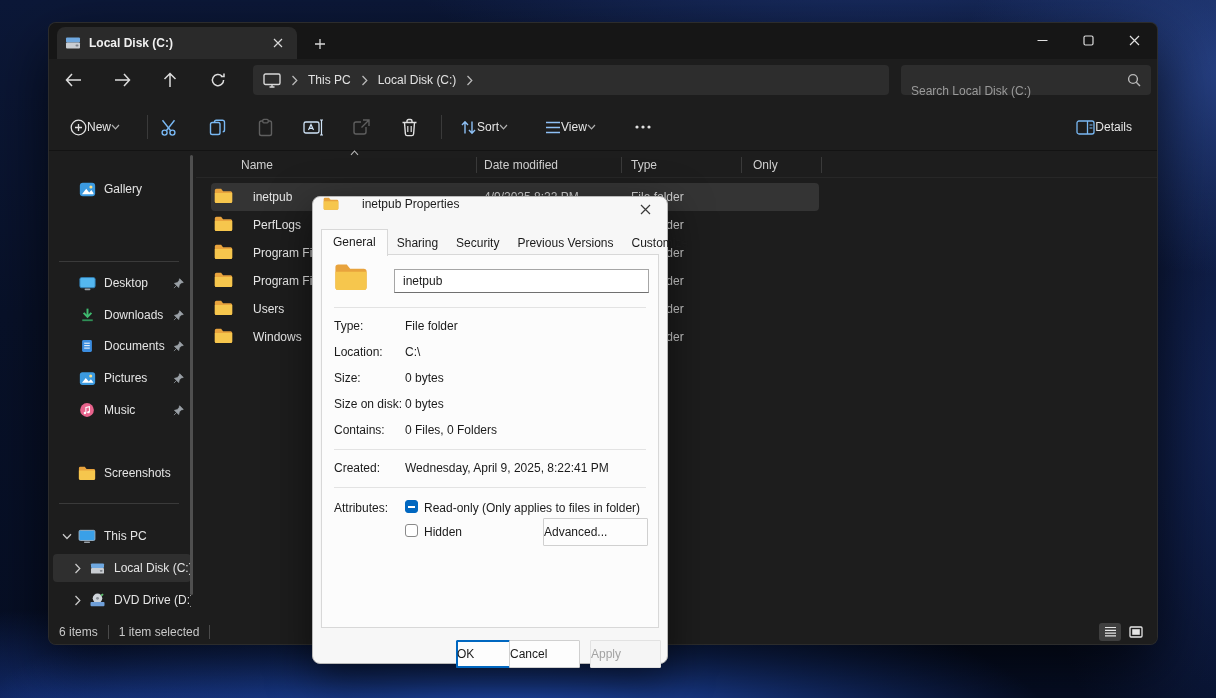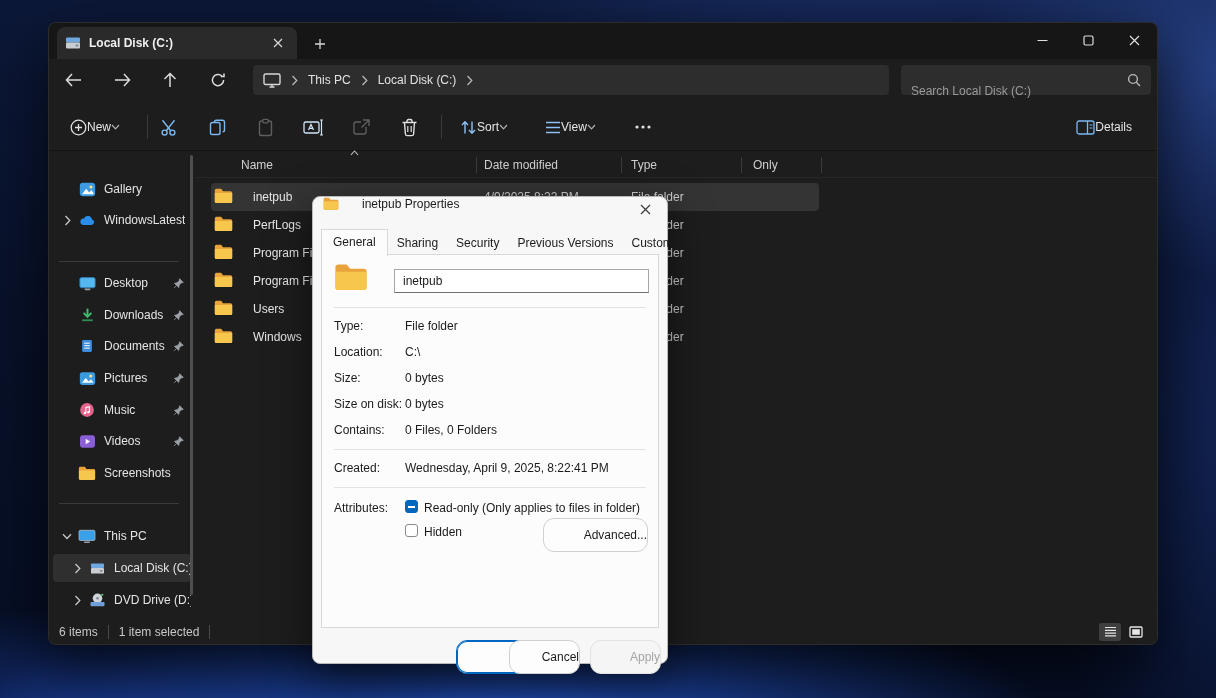--- a/index.html
+++ b/index.html
@@ -84,22 +84,22 @@
   .dlg-page { position:absolute; left:8px; right:8px; top:57px; height:374px; background:#fcfcfc; border:1px solid #d8d8d8; }
   .pg-sep { position:absolute; left:12px; right:12px; height:1px; background:#e3e3e3; }
   .fld-label { position:absolute; left:12px; white-space:nowrap; }
   .fld-value { position:absolute; left:83px; white-space:nowrap; }
   .name-input { position:absolute; left:72px; top:14px; width:255px; height:24px; background:#fff; border:1px solid #a6a6a6; border-bottom-color:#707070;
     font-size:12px; font-family:"Liberation Sans",sans-serif; padding:0 8px; color:#1b1b1b; outline:none; }
   .chk { position:absolute; width:13px; height:13px; border-radius:3px; }
   .chk.indet { background:#0067c0; border:1px solid #0067c0; display:flex; align-items:center; justify-content:center; }
   .chk.indet::after { content:""; width:7px; height:2px; background:#fff; }
   .chk.off { background:#fff; border:1px solid #8a8a8a; }
-  .btn { position:absolute; height:34px; display:flex; align-items:center; justify-content:flex-end; background:#fdfdfd;
-    border:1px solid #d0d0d0; border-radius:11px; font-size:12px; color:#1b1b1b; }
+  .btn { position:absolute; height:28px; display:flex; align-items:center; justify-content:flex-start; background:#fdfdfd;
+    border:1px solid #d0d0d0; border-radius:1px; font-size:12px; color:#1b1b1b; }
   .btn.primary { border:1px solid #0067c0; box-shadow:0 0 0 1px #0067c0 inset; }
   .btn.disabled { background:#f5f5f5; color:#a3a3a3; border-color:#e2e2e2; }
   svg { display:block; }
 </style>
 </head>
 <body>
 
 <div class="screen">
 
   <div class="window">
@@ -311,33 +311,20 @@
         <span class="si-icon">
           <svg width="17" height="17" viewBox="0 0 20 20">
               <rect x="1" y="2" width="18" height="16" rx="3.5" fill="#3b9ae0"></rect>
               <path d="M3.5 15.5 L8.5 9 L12 13.5 L14.5 10.5 L17 14 V15.5 Z" fill="#fff"></path>
               <circle cx="14" cy="7" r="1.8" fill="#fde38a"></circle>
             </svg>
         </span>
         <span class="si-label">Gallery</span>
       </div>
 
-      <div class="side-item" style="top:54px">
-        <span class="chev-slot">
-          <svg width="7" height="11" viewBox="0 0 7 11">
-              <path d="M1.5 1 L5.8 5.5 L1.5 10" fill="none" stroke="#c8c8c8" stroke-width="1.3"></path>
-            </svg>
-        </span>
-        <span class="si-icon">
-          <svg width="18" height="12" viewBox="0 0 24 16">
-              <path d="M7 14.5 a4.3 4.3 0 1 1 1 -8.6 A5.6 5.6 0 0 1 18.6 7.2 a3.7 3.7 0 0 1 -.5 7.3 Z" fill="#2a8de8"></path>
-            </svg>
-        </span>
-        <span class="si-label">WindowsLatest</span>
-      </div>
 
       <div class="side-sep" style="top:109px"></div>
 
       <div class="side-item" style="top:117px">
         <span class="chev-slot"></span>
         <span class="si-icon">
           <svg width="17" height="15" viewBox="0 0 20 17">
               <rect x="1" y="1.5" width="18" height="12" rx="2" fill="#54b7f0"></rect>
               <rect x="1" y="1.5" width="18" height="12" rx="2" fill="none" stroke="#2f7db4" stroke-width="1"></rect>
               <rect x="6.5" y="14.5" width="7" height="1.8" rx=".9" fill="#9aa0a6"></rect>
@@ -412,35 +399,20 @@
             </svg>
         </span>
         <span class="si-label">Music</span>
         <span class="si-pin">
           <svg width="11" height="11" viewBox="0 0 12 12">
               <path d="M7.2 0.8 L11.2 4.8 L9 5.4 L6.8 7.6 L6.2 10.4 L1.6 5.8 L4.4 5.2 L6.6 3 Z M1 11 L3.6 8.4" fill="#9aa0a6" stroke="#9aa0a6" stroke-width=".8"></path>
             </svg>
         </span>
       </div>
 
-      <div class="side-item" style="top:275px">
-        <span class="chev-slot"></span>
-        <span class="si-icon">
-          <svg width="17" height="15" viewBox="0 0 20 18">
-              <rect x="1" y="1.5" width="18" height="15" rx="3.5" fill="#8a5fd6"></rect>
-              <path d="M7.8 5.8 L13.2 9 L7.8 12.2 Z" fill="#fff"></path>
-            </svg>
-        </span>
-        <span class="si-label">Videos</span>
-        <span class="si-pin">
-          <svg width="11" height="11" viewBox="0 0 12 12">
-              <path d="M7.2 0.8 L11.2 4.8 L9 5.4 L6.8 7.6 L6.2 10.4 L1.6 5.8 L4.4 5.2 L6.6 3 Z M1 11 L3.6 8.4" fill="#9aa0a6" stroke="#9aa0a6" stroke-width=".8"></path>
-            </svg>
-        </span>
-      </div>
 
       <div class="side-item" style="top:307px">
         <span class="chev-slot"></span>
         <span class="si-icon">
           <svg width="18" height="14" viewBox="0 0 24 19">
               <path d="M1 3 a2 2 0 0 1 2-2 h6 l2.4 3 H21 a2 2 0 0 1 2 2 v11 a2 2 0 0 1 -2 2 H3 a2 2 0 0 1 -2 -2 Z" fill="#e8a33d"></path>
               <path d="M1 6.2 h22 V17 a2 2 0 0 1 -2 2 H3 a2 2 0 0 1 -2 -2 Z" fill="#f6c64d"></path>
             </svg>
         </span>
         <span class="si-label">Screenshots</span>

